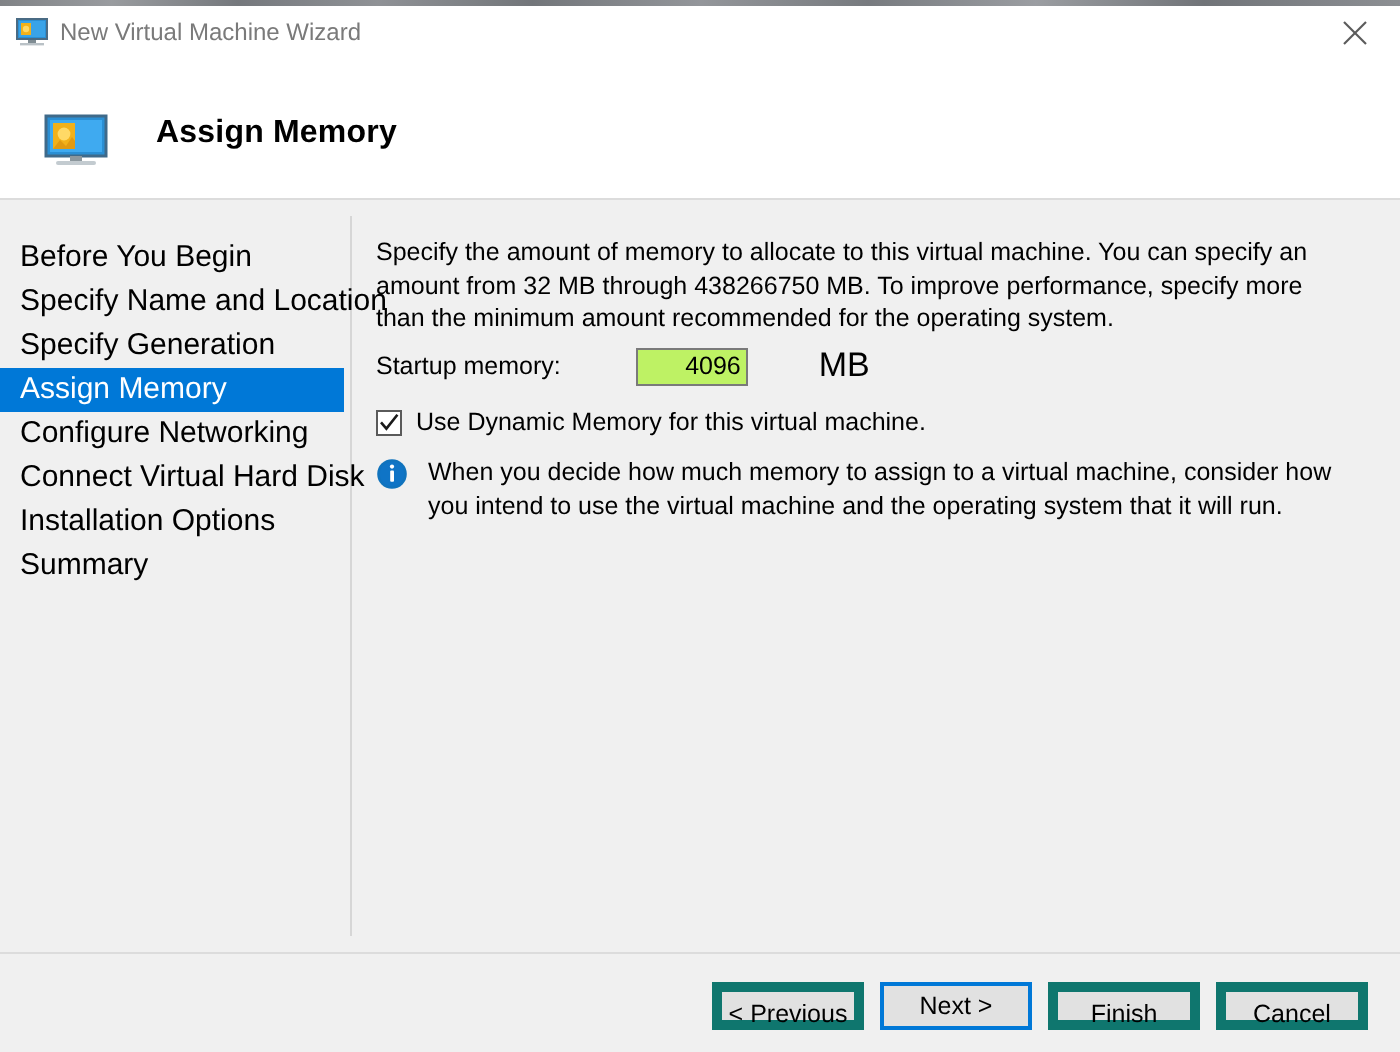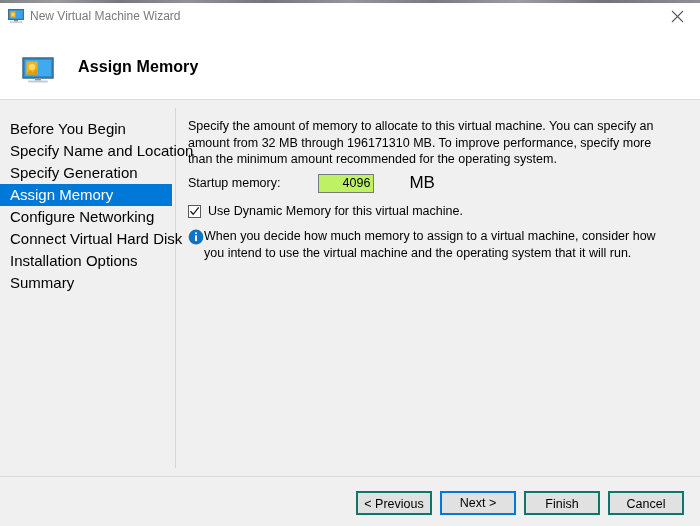--- a/index.html
+++ b/index.html
@@ -203,20 +203,21 @@
     display: flex;
     align-items: flex-start;
     width: 490px;
   }
   .note-icon {
     width: 16px; height: 16px;
     flex: none;
     margin-top: 1px;
   }
   .note-text {
+    margin-left: 10px;
     font-size: 12.5px;
     line-height: 16.5px;
     color: #000000;
     width: 464px;
   }
 
   
   .footer-divider {
     position: absolute;
     left: 0; top: 476px;
@@ -232,21 +233,21 @@
   .btnrow {
     position: absolute;
     right: 16px; top: 14px;
     display: flex;
     gap: 8px;
   }
   .btn {
     width: 76px;
     height: 24px;
     background: #e1e1e1;
-    border: 2px solid #0f766e;
+    border: 5px solid #0f766e;
     font-family: "Liberation Sans", sans-serif;
     font-size: 12.5px;
     color: #000000;
     line-height: 22px;
     text-align: center;
     box-sizing: border-box;
     cursor: default;
     white-space: nowrap;
   }
   .btn.default {
@@ -307,21 +308,21 @@
     <div class="nav-item">Specify Generation</div>
     <div class="nav-item selected">Assign Memory</div>
     <div class="nav-item">Configure Networking</div>
     <div class="nav-item">Connect Virtual Hard Disk</div>
     <div class="nav-item indent">Installation Options</div>
     <div class="nav-item">Summary</div>
   </div>
 
   <div class="content">
 
-    <p class="desc">Specify the amount of memory to allocate to this virtual machine. You can specify an amount from 32 MB through 196171310 MB. To improve performance, specify more than the minimum amount recommended for the operating system.</p>
+    <p class="desc">Specify the amount of memory to allocate to this virtual machine. You can specify an amount from 32 MB through 438266750 MB. To improve performance, specify more than the minimum amount recommended for the operating system.</p>
 
     <div class="memrow">
       <span class="memrow-label">Startup memory:</span>
       <input class="mem-input" type="text" value="4096" style="">
       <span class="mem-unit">MB</span>
     </div>
 
     <div class="checkrow">
       <span class="cbox">
         <span>

